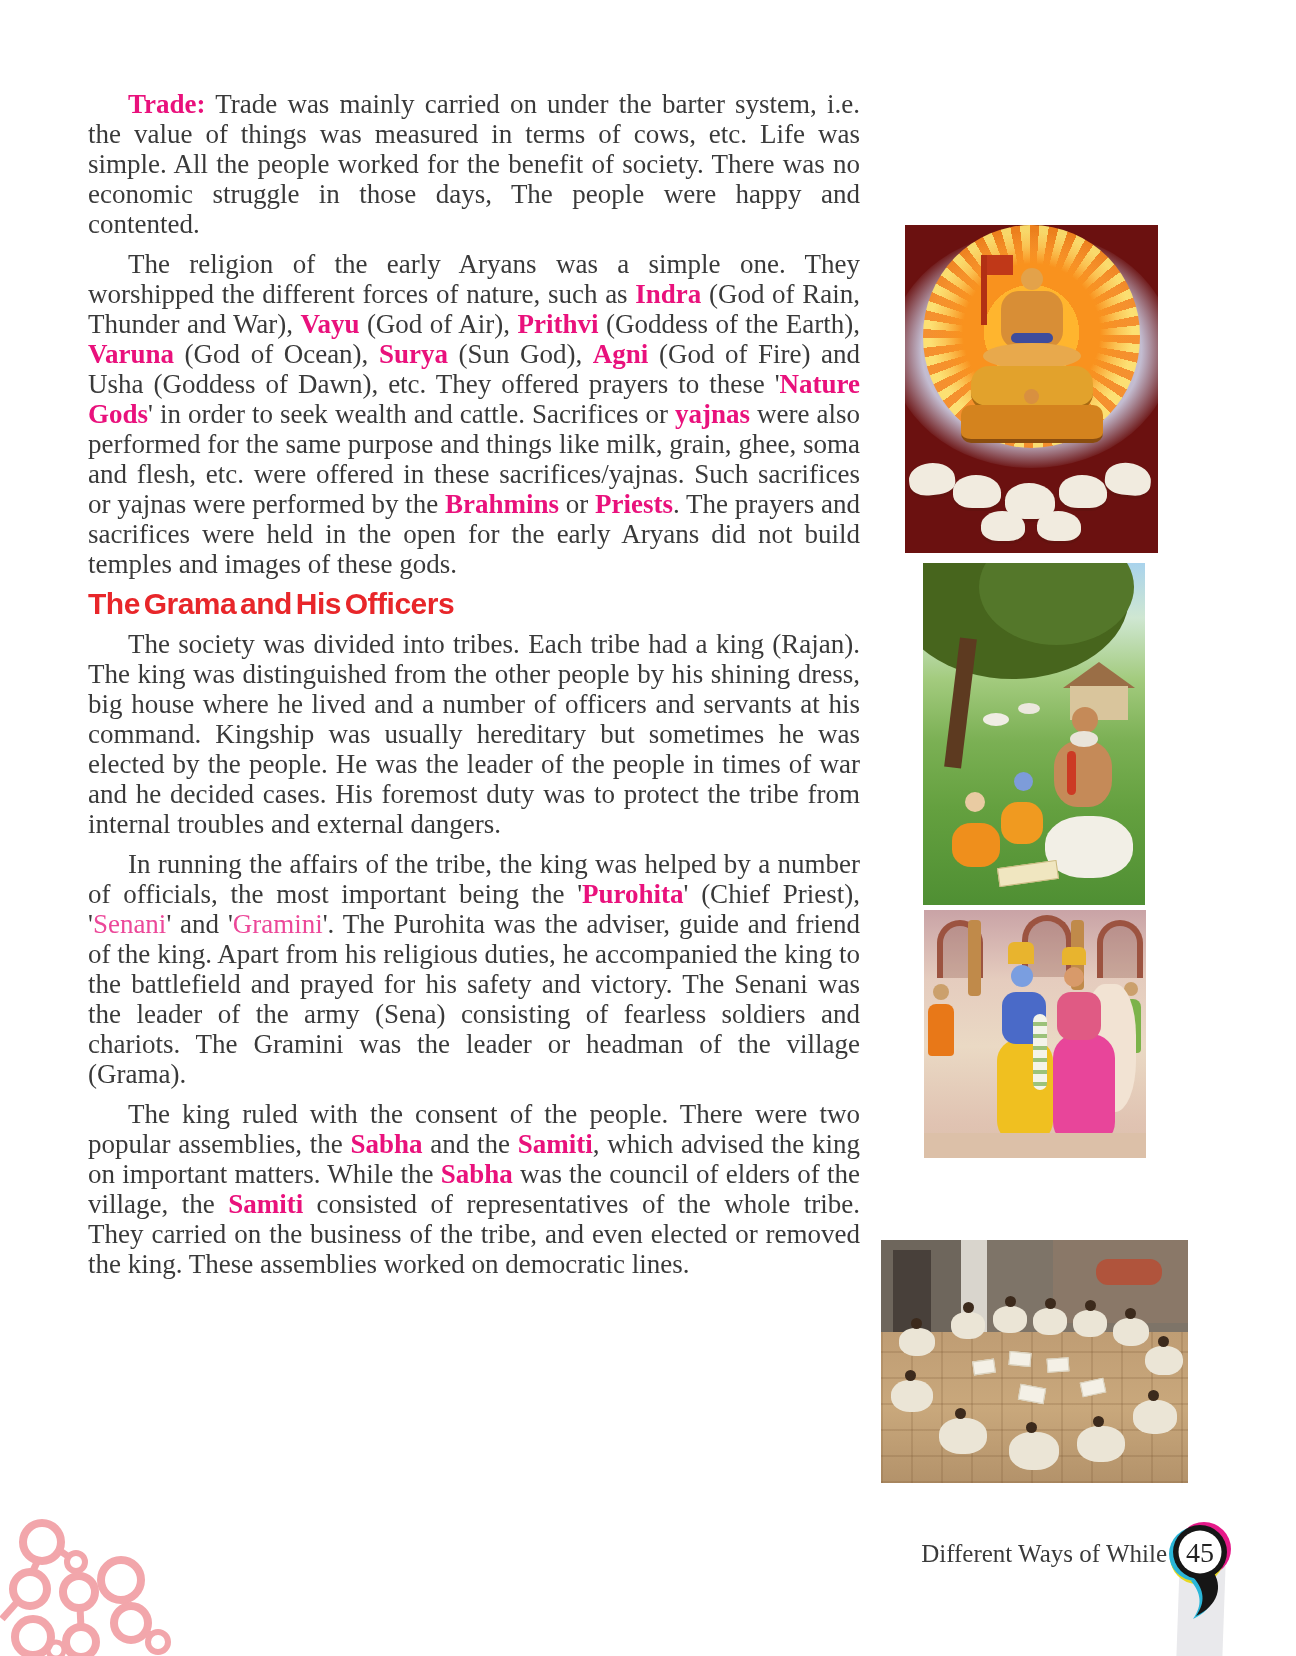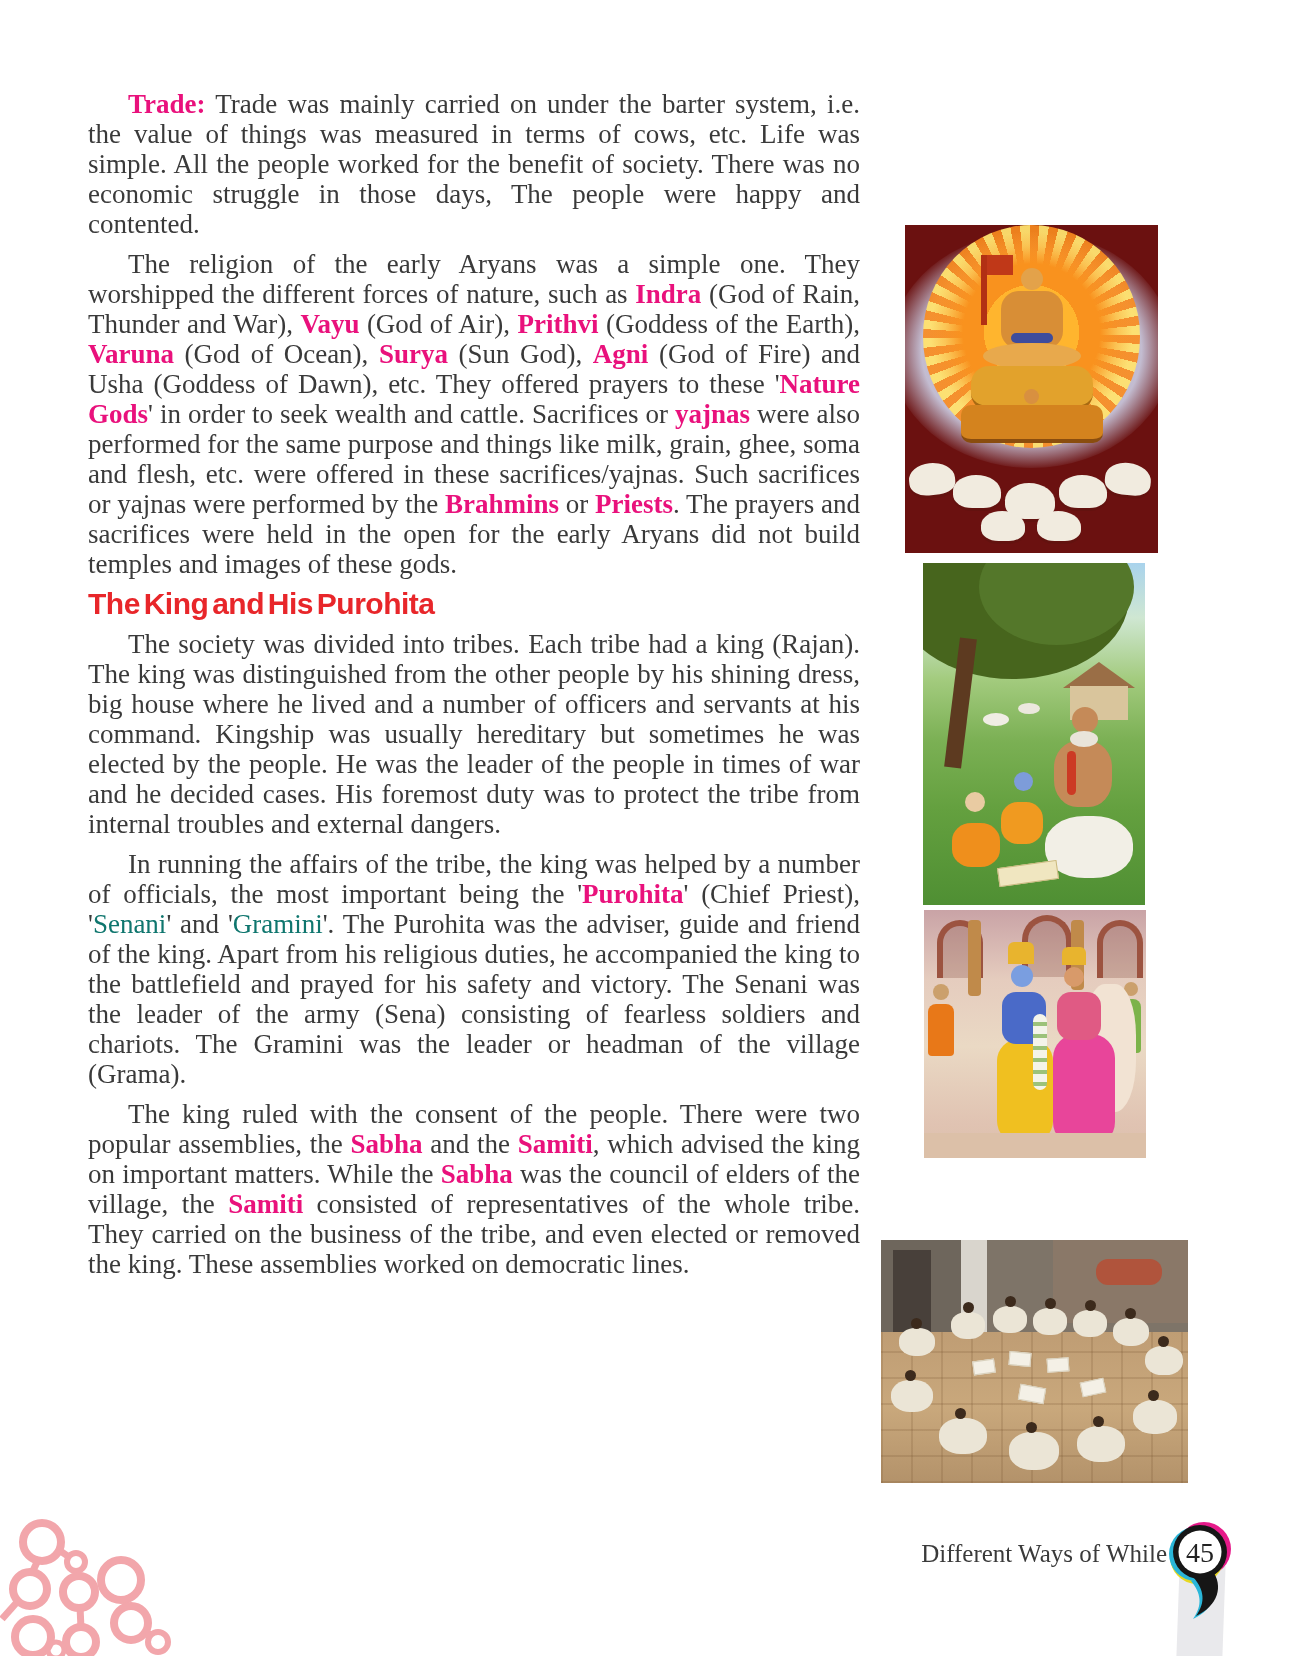--- a/index.html
+++ b/index.html
@@ -7,21 +7,21 @@
     position:relative;width:1296px;height:1656px;background:#ffffff;overflow:hidden;
     font-family:"Liberation Serif","DejaVu Serif",serif;color:#3a3a3a;
   }
   
   .text-col{position:absolute;left:88px;top:89px;width:772px;font-size:27px;line-height:30px;text-align:justify;}
   .text-col p{margin:0;}
   .text-col p + p{margin-top:10px;}
   .para.indent{text-indent:40px;}
   .seg-plain{color:#3a3a3a;}
   .seg-kw{color:#e9117c;font-weight:bold;}
-  .seg-kwl{color:#0f766e;}
+  .seg-kwl{color:#ec4899;}
   .h-red{
     font-family:"Liberation Sans","DejaVu Sans",sans-serif;font-weight:bold;
     color:#e8262a;font-size:30px;line-height:34px;margin:8px 0 8px 0;
     letter-spacing:-0.5px;word-spacing:-4px;text-align:left;
   }
   .h-pink{
     font-family:"Liberation Sans","DejaVu Sans",sans-serif;font-weight:normal;
     color:#f2148e;font-size:29px;line-height:36px;margin:12px 0 8px 0;text-align:left;
   }
   
@@ -105,21 +105,21 @@
   .motif-svg{position:absolute;left:0px;top:1505px;width:190px;height:151px;}
 </style>
 </head>
 <body>
 
 <div class="page">
 
   <div class="text-col">
       <p class="para indent"><span class="seg-kw">Trade:</span><span class="seg-plain"> Trade was mainly carried on under the barter system, i.e. the value of things was measured in terms of cows, etc. Life was simple. All the people worked for the benefit of society. There was no economic struggle in those days, The people were happy and contented.</span></p>
       <p class="para indent"><span class="seg-plain">The religion of the early Aryans was a simple one. They worshipped the different forces of nature, such as </span><span class="seg-kw">Indra</span><span class="seg-plain"> (God of Rain, Thunder and War), </span><span class="seg-kw">Vayu</span><span class="seg-plain"> (God of Air), </span><span class="seg-kw">Prithvi</span><span class="seg-plain"> (Goddess of the Earth), </span><span class="seg-kw">Varuna</span><span class="seg-plain"> (God of Ocean), </span><span class="seg-kw">Surya</span><span class="seg-plain"> (Sun God), </span><span class="seg-kw">Agni</span><span class="seg-plain"> (God of Fire) and Usha (Goddess of Dawn), etc. They offered prayers to these '</span><span class="seg-kw">Nature Gods</span><span class="seg-plain">' in order to seek wealth and cattle. Sacrifices or </span><span class="seg-kw">yajnas</span><span class="seg-plain"> were also performed for the same purpose and things like milk, grain, ghee, soma and flesh, etc. were offered in these sacrifices/yajnas. Such sacrifices or yajnas were performed by the </span><span class="seg-kw">Brahmins</span><span class="seg-plain"> or </span><span class="seg-kw">Priests</span><span class="seg-plain">. The prayers and sacrifices were held in the open for the early Aryans did not build temples and images of these gods.</span></p>
-      <h2 class="h-red">The King and His Purohita</h2>
+      <h2 class="h-red">The Grama and His Officers</h2>
       <p class="para indent"><span class="seg-plain">The society was divided into tribes. Each tribe had a king (Rajan). The king was distinguished from the other people by his shining dress, big house where he lived and a number of officers and servants at his command. Kingship was usually hereditary but sometimes he was elected by the people. He was the leader of the people in times of war and he decided cases. His foremost duty was to protect the tribe from internal troubles and external dangers.</span></p>
       <p class="para indent"><span class="seg-plain">In running the affairs of the tribe, the king was helped by a number of officials, the most important being the '</span><span class="seg-kw">Purohita</span><span class="seg-plain">' (Chief Priest), '</span><span class="seg-kwl">Senani</span><span class="seg-plain">' and '</span><span class="seg-kwl">Gramini</span><span class="seg-plain">'. The Purohita was the adviser, guide and friend of the king. Apart from his religious duties, he accompanied the king to the battlefield and prayed for his safety and victory. The Senani was the leader of the army (Sena) consisting of fearless soldiers and chariots. The Gramini was the leader or headman of the village (Grama).</span></p>
       <p class="para indent"><span class="seg-plain">The king ruled with the consent of the people. There were two popular assemblies, the </span><span class="seg-kw">Sabha</span><span class="seg-plain"> and the </span><span class="seg-kw">Samiti</span><span class="seg-plain">, which advised the king on important matters. While the </span><span class="seg-kw">Sabha</span><span class="seg-plain"> was the council of elders of the village, the </span><span class="seg-kw">Samiti</span><span class="seg-plain"> consisted of representatives of the whole tribe. They carried on the business of the tribe, and even elected or removed the king. These assemblies worked on democratic lines.</span></p>
     </div>
 
   <div class="fig fig-surya">
     <div class="surya-cloud"></div>
     <div class="surya-rays"></div>
     <div class="surya-glow"></div>
     <div class="surya-flag"></div>

